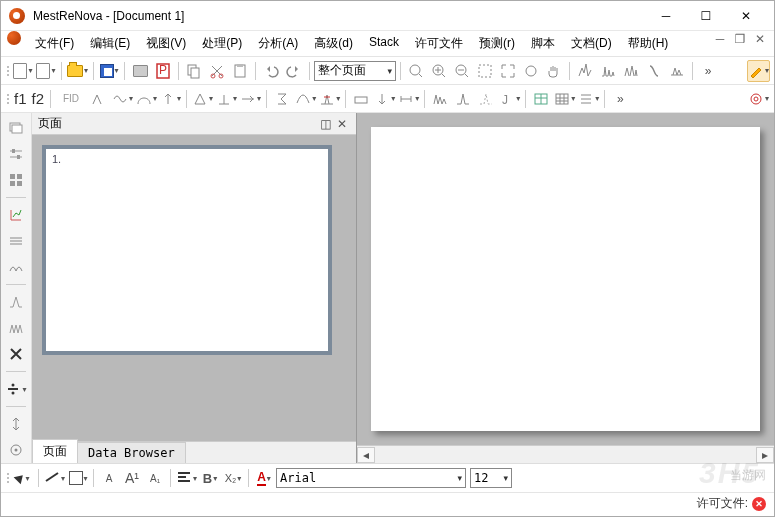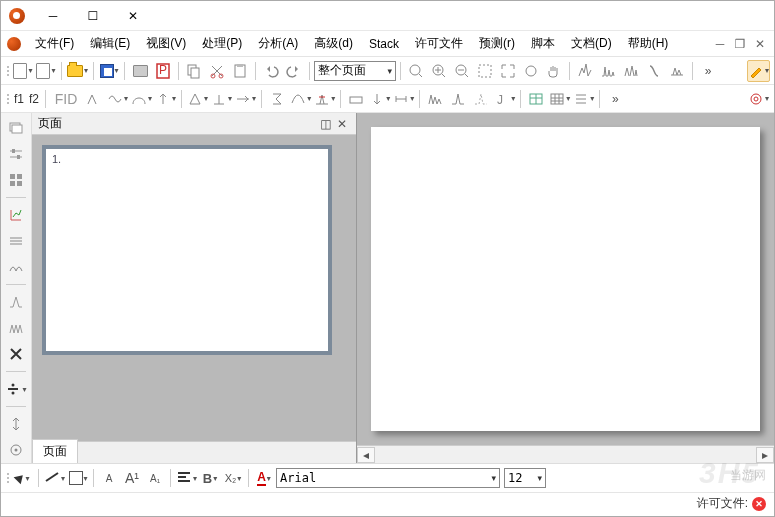--- a/index.html
+++ b/index.html
@@ -3,21 +3,21 @@
 <meta charset="utf-8">
 <style>
 *{box-sizing:border-box;margin:0;padding:0;font-family:"Microsoft YaHei","Segoe UI",Tahoma,sans-serif;font-size:12px;user-select:none}
 body{width:775px;height:517px;background:#fff;overflow:hidden;border:1px solid #aaa;position:relative}
 .titlebar{height:30px;display:flex;align-items:center;padding:0 8px;background:#fff;border-bottom:1px solid #e8e8e8}
 .titlebar .logo{width:16px;height:16px;border-radius:50%;background:radial-gradient(circle at 30% 30%,#e62,#a30);margin-right:8px;position:relative}
 .titlebar .logo::after{content:"";position:absolute;width:7px;height:7px;border-radius:50%;background:#fff;top:4px;left:4px}
 .titlebar .title{flex:1;color:#000}
 .winbtns{display:flex;gap:0}
 .winbtn{width:40px;height:28px;display:flex;align-items:center;justify-content:center;color:#000}
-.menubar{height:26px;display:flex;align-items:center;padding:0 4px;border-bottom:1px solid #e4e4e4}
+.menubar{height:26px;display:flex;align-items:flex-start;padding:0 4px;border-bottom:1px solid #e4e4e4}
 .menubar .mlogo{width:14px;height:14px;border-radius:50%;background:radial-gradient(circle at 30% 30%,#e62,#a30);margin:0 6px 0 2px}
 .menuitem{padding:4px 8px;color:#000}
 .menubar .spacer{flex:1}
 .mdi-btn{width:18px;height:16px;display:flex;align-items:center;justify-content:center;color:#666;margin:0 1px}
 .toolbar{height:28px;display:flex;align-items:center;padding:2px 4px;border-bottom:1px solid #e4e4e4;gap:1px}
 .tbtn{min-width:22px;height:22px;display:flex;align-items:center;justify-content:center;border:1px solid transparent;border-radius:2px;color:#555;position:relative}
 .tbtn svg{width:16px;height:16px}
 .dd{font-size:8px;margin-left:1px;color:#555}
 .sep{width:1px;height:18px;background:#ccc;margin:0 3px}
 .combo{height:20px;border:1px solid #888;background:#fff;display:flex;align-items:center;padding:0 3px}
@@ -44,35 +44,38 @@
 .canvasarea{flex:1;padding:14px;position:relative}
 .canvas{width:100%;height:100%;background:#fff;box-shadow:4px 4px 6px rgba(0,0,0,.35)}
 .hscroll{height:18px;background:#f0f0f0;display:flex;align-items:center;border-top:1px solid #ccc}
 .hscroll .sbtn{width:18px;height:16px;display:flex;align-items:center;justify-content:center;color:#555;border:1px solid #ccc;background:#f8f8f8}
 .hscroll .track{flex:1}
 .bottombar{height:29px;display:flex;align-items:center;padding:2px 4px;border-top:1px solid #ddd;gap:1px}
 .statusbar{height:22px;display:flex;align-items:center;justify-content:flex-end;padding:0 8px;border-top:1px solid #e5e5e5;color:#333;gap:4px}
 .statusbar .err{width:14px;height:14px;border-radius:50%;background:#e33;color:#fff;display:flex;align-items:center;justify-content:center;font-size:9px;font-weight:bold}
 .watermark{position:absolute;right:14px;bottom:26px;font-size:30px;font-weight:bold;color:rgba(120,120,120,.14);font-style:italic;letter-spacing:2px;pointer-events:none}
 .wm2{position:absolute;right:8px;bottom:32px;font-size:12px;color:rgba(120,120,120,.35);pointer-events:none}
-.f-label{font-size:12px;color:#333;padding:0 2px}
+.f-label{font-size:15px;color:#333;padding:0 2px}
 .ico-box{width:14px;height:14px;border:1.5px solid #555}
 .ico-new{width:14px;height:16px;border:1.5px solid #888;border-radius:1px;position:relative}
 .ico-open{width:16px;height:12px;background:#fc3;border:1px solid #b80;border-radius:1px;position:relative}
 .ico-open::before{content:"";position:absolute;top:-4px;left:1px;width:6px;height:3px;background:#fc3;border:1px solid #b80;border-bottom:0}
 .ico-save{width:14px;height:14px;background:#36c;border:1px solid #248;position:relative}
 .ico-save::after{content:"";position:absolute;bottom:1px;left:3px;width:8px;height:8px;background:#fff}
 .ico-print{width:15px;height:12px;background:#ccc;border:1px solid #888;border-radius:1px}
 .cursor-ico{width:0;height:0;border-left:8px solid #333;border-top:5px solid transparent;border-bottom:5px solid transparent;transform:rotate(-45deg)}
 </style>
 </head>
 <body>
 
 <div class="titlebar">
   <div class="logo"></div>
+  <div class="title">
+    <span>MestReNova</span><span> - </span><span>[Document 1]</span>
+  </div>
   <div class="winbtns">
     <div class="winbtn">─</div>
     <div class="winbtn">☐</div>
     <div class="winbtn close">✕</div>
   </div>
 </div>
 
 <div class="menubar">
   <div class="mlogo"></div>
   <div class="menuitem">文件(F)</div>
@@ -245,21 +248,21 @@
 
 <div class="toolbar">
   <div class="grip">
       <span></span>
       <span></span>
       <span></span>
     </div>
   <span class="f-label">f1</span>
   <span class="f-label">f2</span>
   <div class="sep"></div>
-  <div class="tbtn" style="min-width:32px;font-size:14px;color:#999">FID</div>
+  <div class="tbtn" style="min-width:32px;font-size:10px;color:#999">FID</div>
   <div class="tbtn">
       <svg viewBox="0 0 16 16">
         <path d="M2 13l4-9 4 9" stroke="#888" fill="none"></path>
       </svg>
     </div>
   <div class="tbtn">
       <svg viewBox="0 0 16 16">
         <path d="M2 8q3-6 6 0t6 0" stroke="#888" fill="none"></path>
       </svg>
       <span class="dd">▾</span>
@@ -474,20 +477,21 @@
         <span class="pbtn">◫</span>
         <span class="pbtn">✕</span>
       </div>
       <div class="thumb-area">
         <div class="thumb">
           <span class="pn">1.</span>
         </div>
       </div>
       <div class="tabstrip">
         <div class="tab">页面</div>
+        <div class="tab inactive" style="font-family:monospace">Data Browser</div>
       </div>
     </div>
 
     <div class="canvaswrap">
       <div class="canvasarea">
         <div class="canvas"></div>
       </div>
       <div class="hscroll">
         <div class="sbtn">◂</div>
         <div class="track"></div>
@@ -541,21 +545,21 @@
     </div>
   <div class="tbtn">
       <span style="font-size:11px">X₂</span>
       <span class="dd">▾</span>
     </div>
   <div class="sep"></div>
   <div class="tbtn">
       <span style="font-weight:bold;color:#c00;border-bottom:2px solid #c00">A</span>
       <span class="dd">▾</span>
     </div>
-  <div class="combo" style="width:224px">
+  <div class="combo" style="width:190px">
     <input style="font-family: monospace;" value="Arial">
     <span class="arr">▾</span>
   </div>
   <div class="combo" style="width:42px;margin-left:3px">
     <input style="font-family: monospace;" value="12">
     <span class="arr">▾</span>
   </div>
 </div>
 
 <div class="statusbar">

